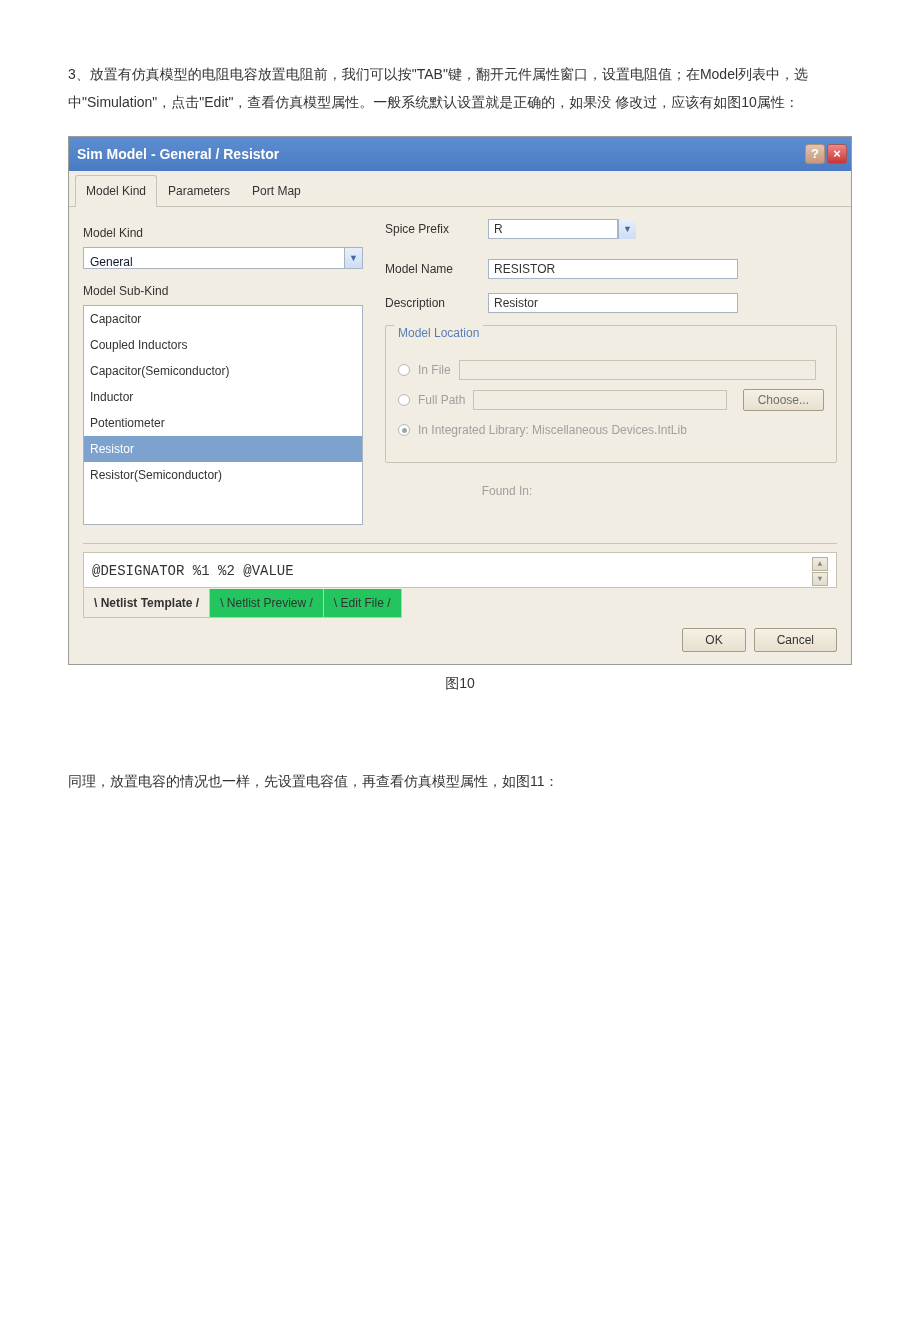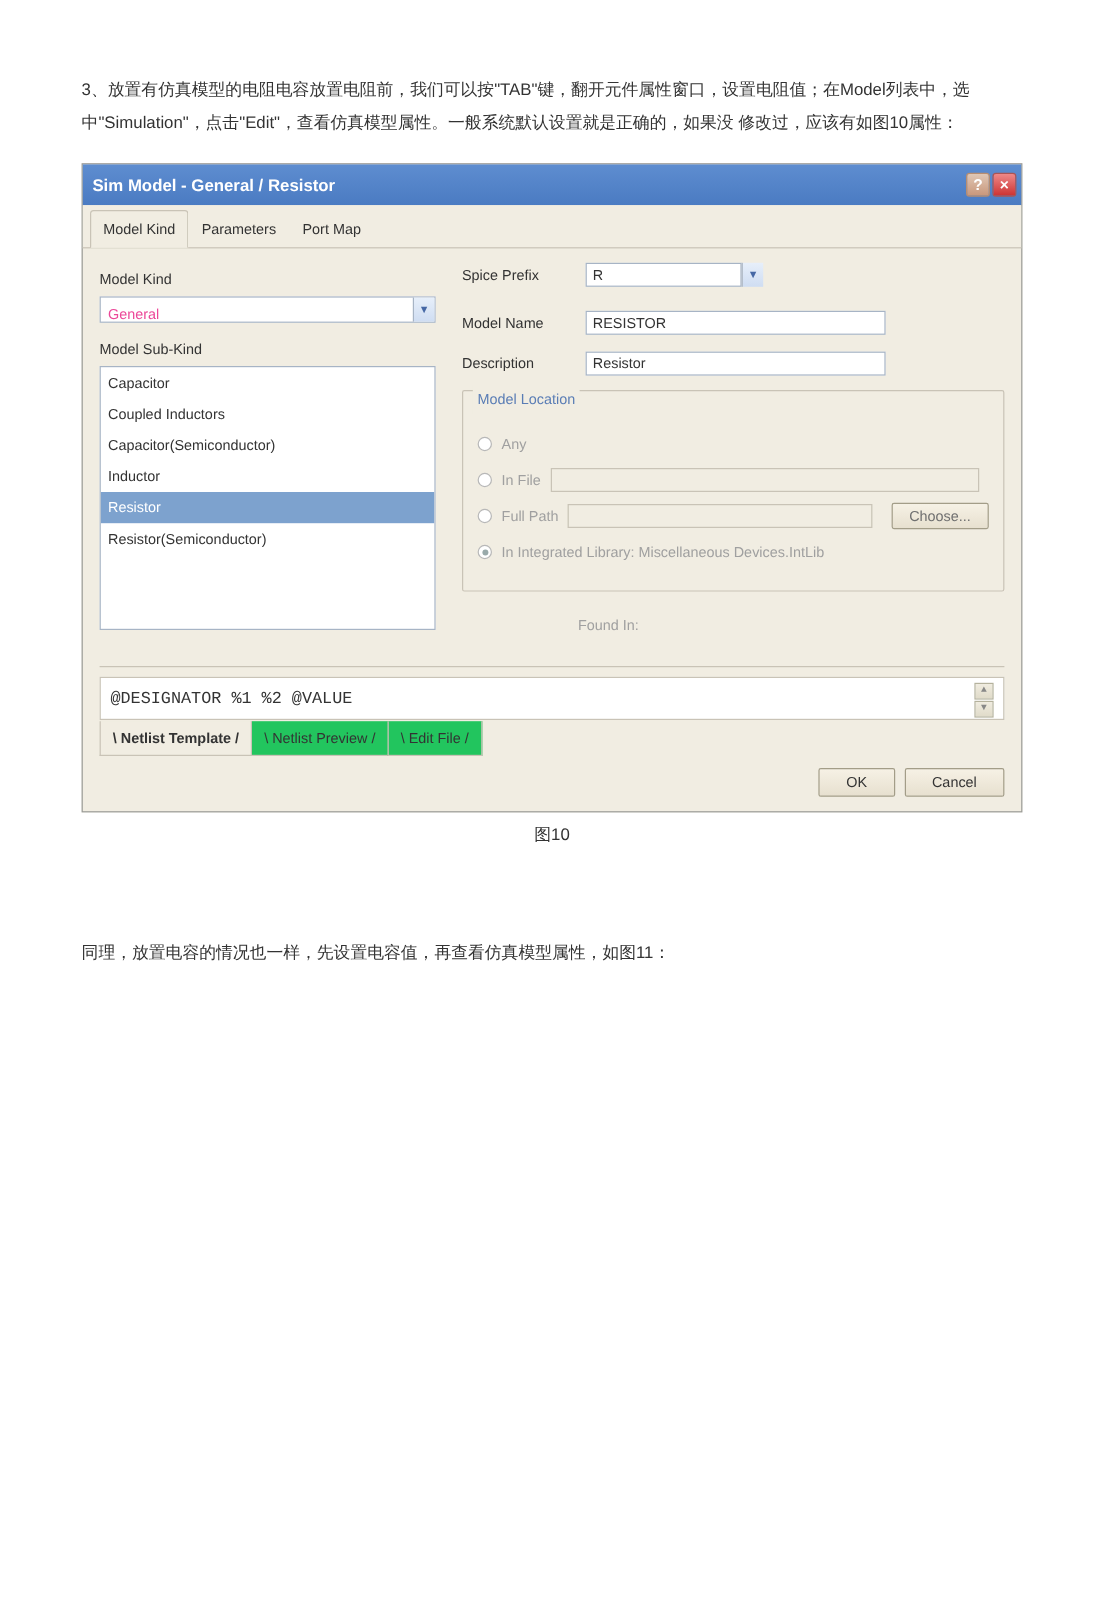--- a/index.html
+++ b/index.html
@@ -75,21 +75,21 @@
     .select-wrap {
       display: flex;
       border: 1px solid #a7b4c5;
       background: #fff;
       height: 22px;
     }
     .select-wrap .val {
       flex: 1;
       padding: 2px 6px;
       font-size: 12px;
-      color: #ec4899;
+      color: #0f172a;
     }
     .dd-arrow {
       width: 18px;
       background: linear-gradient(#e7effa, #cfddf2);
       border-left: 1px solid #a7b4c5;
       display: flex;
       align-items: center;
       justify-content: center;
       font-size: 9px;
       color: #4668a5;
@@ -291,20 +291,21 @@
         <div class="val">General</div>
         <div class="dd-arrow">▼</div>
       </div>
 
       <div class="lbl" style="margin-top:10px">Model Sub-Kind</div>
       <div class="listbox">
         <div class="list-item">Capacitor</div>
         <div class="list-item">Coupled Inductors</div>
         <div class="list-item">Capacitor(Semiconductor)</div>
         <div class="list-item">Inductor</div>
+        <div class="list-item">Potentiometer</div>
         <div class="list-item selected">Resistor</div>
         <div class="list-item">Resistor(Semiconductor)</div>
 
       </div>
     </div>
 
     <div class="right-col">
       <div class="field-row">
         <div class="fl">Spice Prefix</div>
         <div class="input-dd">
@@ -317,24 +318,20 @@
         <input class="input-short" style="width: 250px;" value="RESISTOR">
       </div>
       <div class="field-row">
         <div class="fl">Description</div>
         <input class="input-short" style="width: 250px;" value="Resistor">
       </div>
 
       <div class="fieldset">
         <span class="fieldset-legend">Model Location</span>
         <div class="fs-inner">
-          <div class="radio-row">
-            <div class="radio"></div>
-            <span>Any</span>
-          </div>
           <div class="radio-row">
             <div class="radio"></div>
             <span>In File</span>
             <div class="wide-input"></div>
           </div>
           <div class="radio-row">
             <div class="radio"></div>
             <span>Full Path</span>
             <div class="wide-input"></div>
             <button class="btn">Choose...</button>

